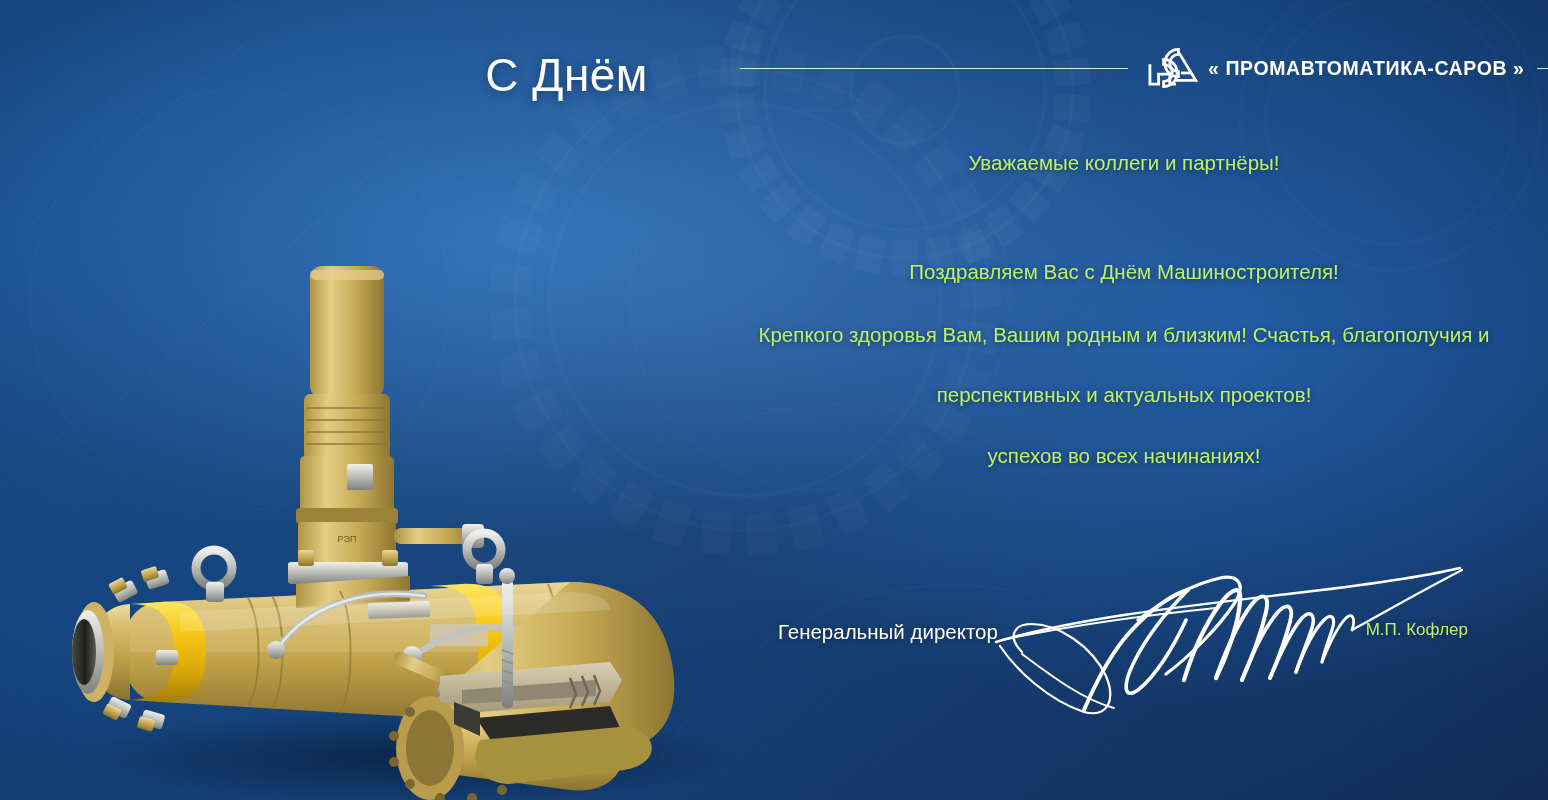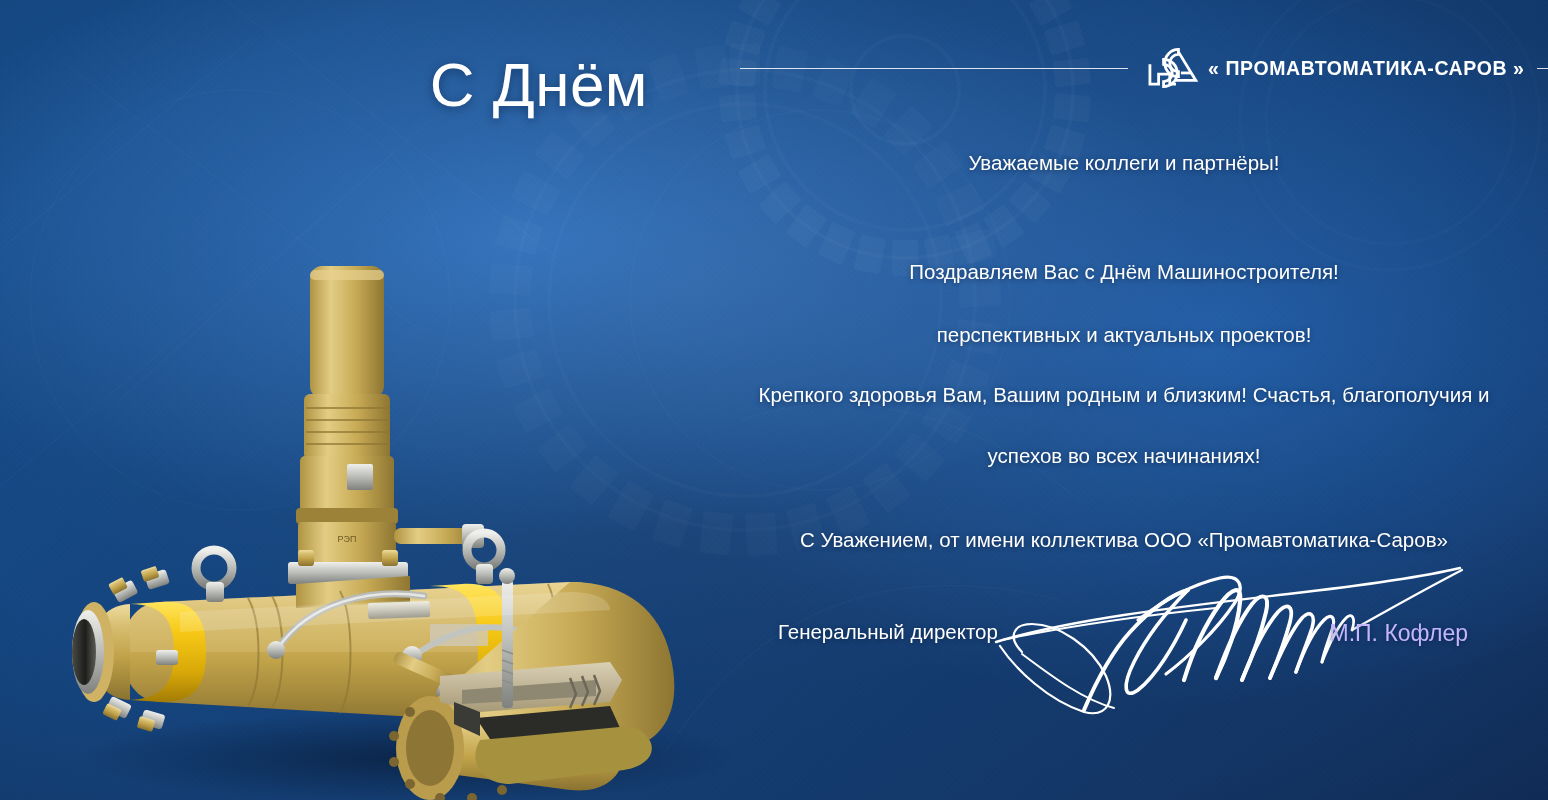--- a/index.html
+++ b/index.html
@@ -55,30 +55,30 @@
     font-family:"Liberation Sans", sans-serif;
   }
 
   
   .headline{
     position:absolute;left:0;top:48px;width:690px;
     text-align:right;padding-right:42px;
     color:#ffffff;
     font-family:"Liberation Sans", sans-serif;
     font-weight:300;
-    font-size:62px;line-height:1.18;
+    font-size:46px;line-height:1.18;
     letter-spacing:.5px;
     text-shadow:0 2px 10px rgba(4,20,48,.45);
   }
   .headline span{display:block;}
 
   
   .message{
     position:absolute;left:700px;top:148px;width:848px;
-    text-align:center;color:#ffffff;
+    text-align:center;color:#bef264;
     font-family:"Liberation Sans", sans-serif;
     font-size:20.5px;line-height:1.5;
     text-shadow:0 1px 5px rgba(4,20,48,.5);
   }
   .salutation{margin:0 0 78px 0;}
   .para{margin:16px;}
   .para-line{margin:0 0 30px 0;}
   .para-line.first{margin-bottom:32px;}
   .regards{
     position:absolute;left:700px;top:528px;width:848px;
@@ -91,21 +91,21 @@
   .sign-row{
     position:absolute;left:716px;top:612px;width:848px;height:44px;
   }
   .sign-title{
     position:absolute;left:62px;top:8px;
     color:#ffffff;font-size:20.5px;
     text-shadow:0 1px 5px rgba(4,20,48,.5);
   }
   .sign-name{
     position:absolute;right:96px;top:8px;
-    color:#c4b5fd;font-size:23px;
+    color:#bef264;font-size:17px;
     text-shadow:0 1px 5px rgba(4,20,48,.5);
   }
   .signature{
     position:absolute;left:272px;top:-62px;width:480px;height:170px;
     pointer-events:none;
   }
 
   
   .valve{
     position:absolute;left:10px;top:250px;width:790px;height:550px;
@@ -256,26 +256,25 @@
     <div class="rule rule-right"></div>
   </div>
 
   <div class="headline">
     <span>С Днём</span>
   </div>
 
   <div class="message">
     <p class="salutation">Уважаемые коллеги и партнёры!</p>
     <p class="para-line first">Поздравляем Вас с Днём Машиностроителя!</p>
+    <p class="para-line">Крепкого здоровья Вам, Вашим родным и близким! Счастья, благополучия и</p>
     <p class="para-line">перспективных и актуальных проектов!</p>
-    <p class="para-line">Крепкого здоровья Вам, Вашим родным и близким! Счастья, благополучия и</p>
     <p class="para">успехов во всех начинаниях!</p>
   </div>
 
-  <div class="regards">С Уважением, от имени коллектива ООО «Промавтоматика-Саров»</div>
 
   <div class="sign-row">
     <div class="sign-title">Генеральный директор</div>
 
     <svg class="signature" viewBox="0 0 480 170">
       <g fill="none" stroke="#ffffff" stroke-linecap="round" stroke-linejoin="round">
         <path stroke-width="2.4" d="M8 92 C80 70 180 58 300 44 C370 36 430 28 472 18"></path>
         <path stroke-width="2.2" d="M12 96 C28 120 60 150 96 162 C120 168 128 150 118 126
                                     C104 96 70 74 44 74 C24 74 20 88 34 102"></path>
         <path stroke-width="4" d="M96 160 C108 132 122 104 142 82 C162 60 184 44 200 40"></path>

